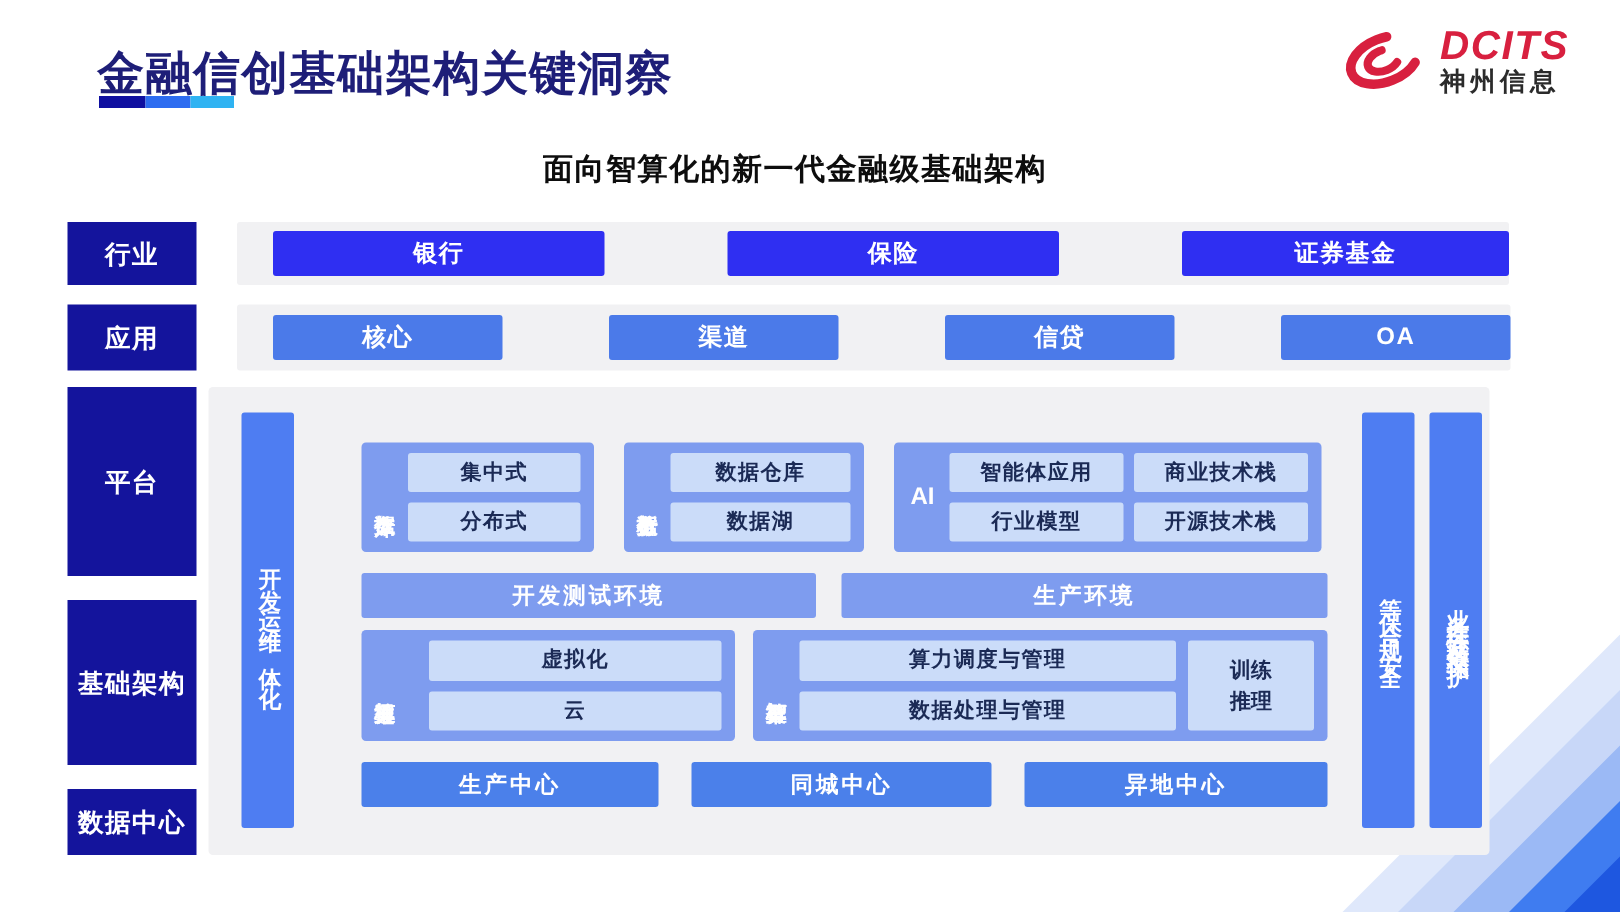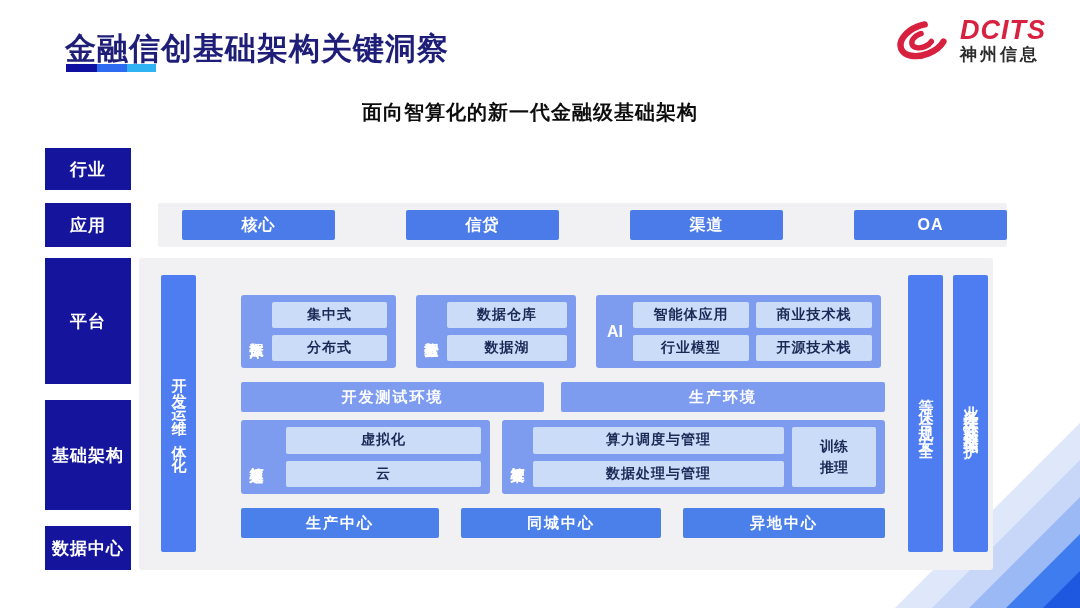--- a/index.html
+++ b/index.html
@@ -108,28 +108,33 @@
     <polygon points="82,185 230,185 230,37" fill="#C8D7F8"></polygon>
     <polygon points="119,185 230,185 230,74" fill="#9BB9F5"></polygon>
     <polygon points="156,185 230,185 230,111" fill="#3F7CF0"></polygon>
     <polygon points="193,185 230,185 230,148" fill="#1E57E0"></polygon>
   </svg>
 
   <div class="diagram">
 
     <div class="drow">
       <div class="layer-label" style="height:42px">行业</div>
+      <div class="strip r1">
+        <div class="btn1">银行</div>
+        <div class="btn1">保险</div>
+        <div class="btn1" style="width:218px">证券基金</div>
+      </div>
     </div>
 
     <div class="drow r2">
       <div class="layer-label" style="height:44px">应用</div>
       <div class="strip r2s">
         <div class="btn2">核心</div>
+        <div class="btn2">渠道</div>
         <div class="btn2">信贷</div>
-        <div class="btn2">渠道</div>
         <div class="btn2">OA</div>
       </div>
     </div>
 
     <div class="drow r3">
       <div class="left-col">
         <div class="layer-label platform">平台</div>
         <div class="layer-label infra">基础架构</div>
         <div class="layer-label dc">数据中心</div>
       </div>

